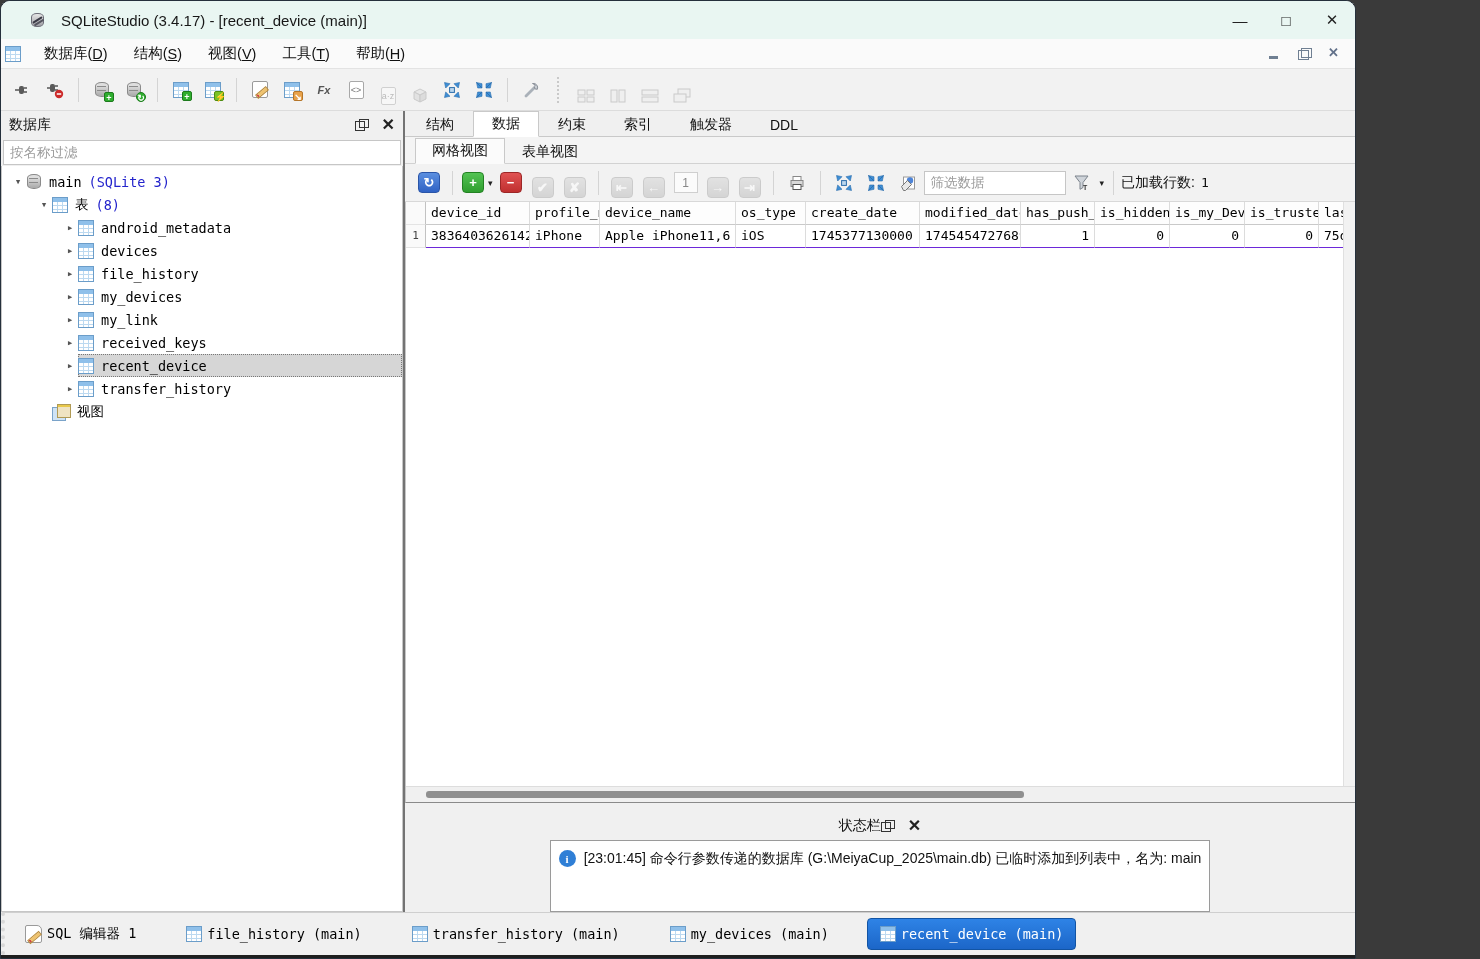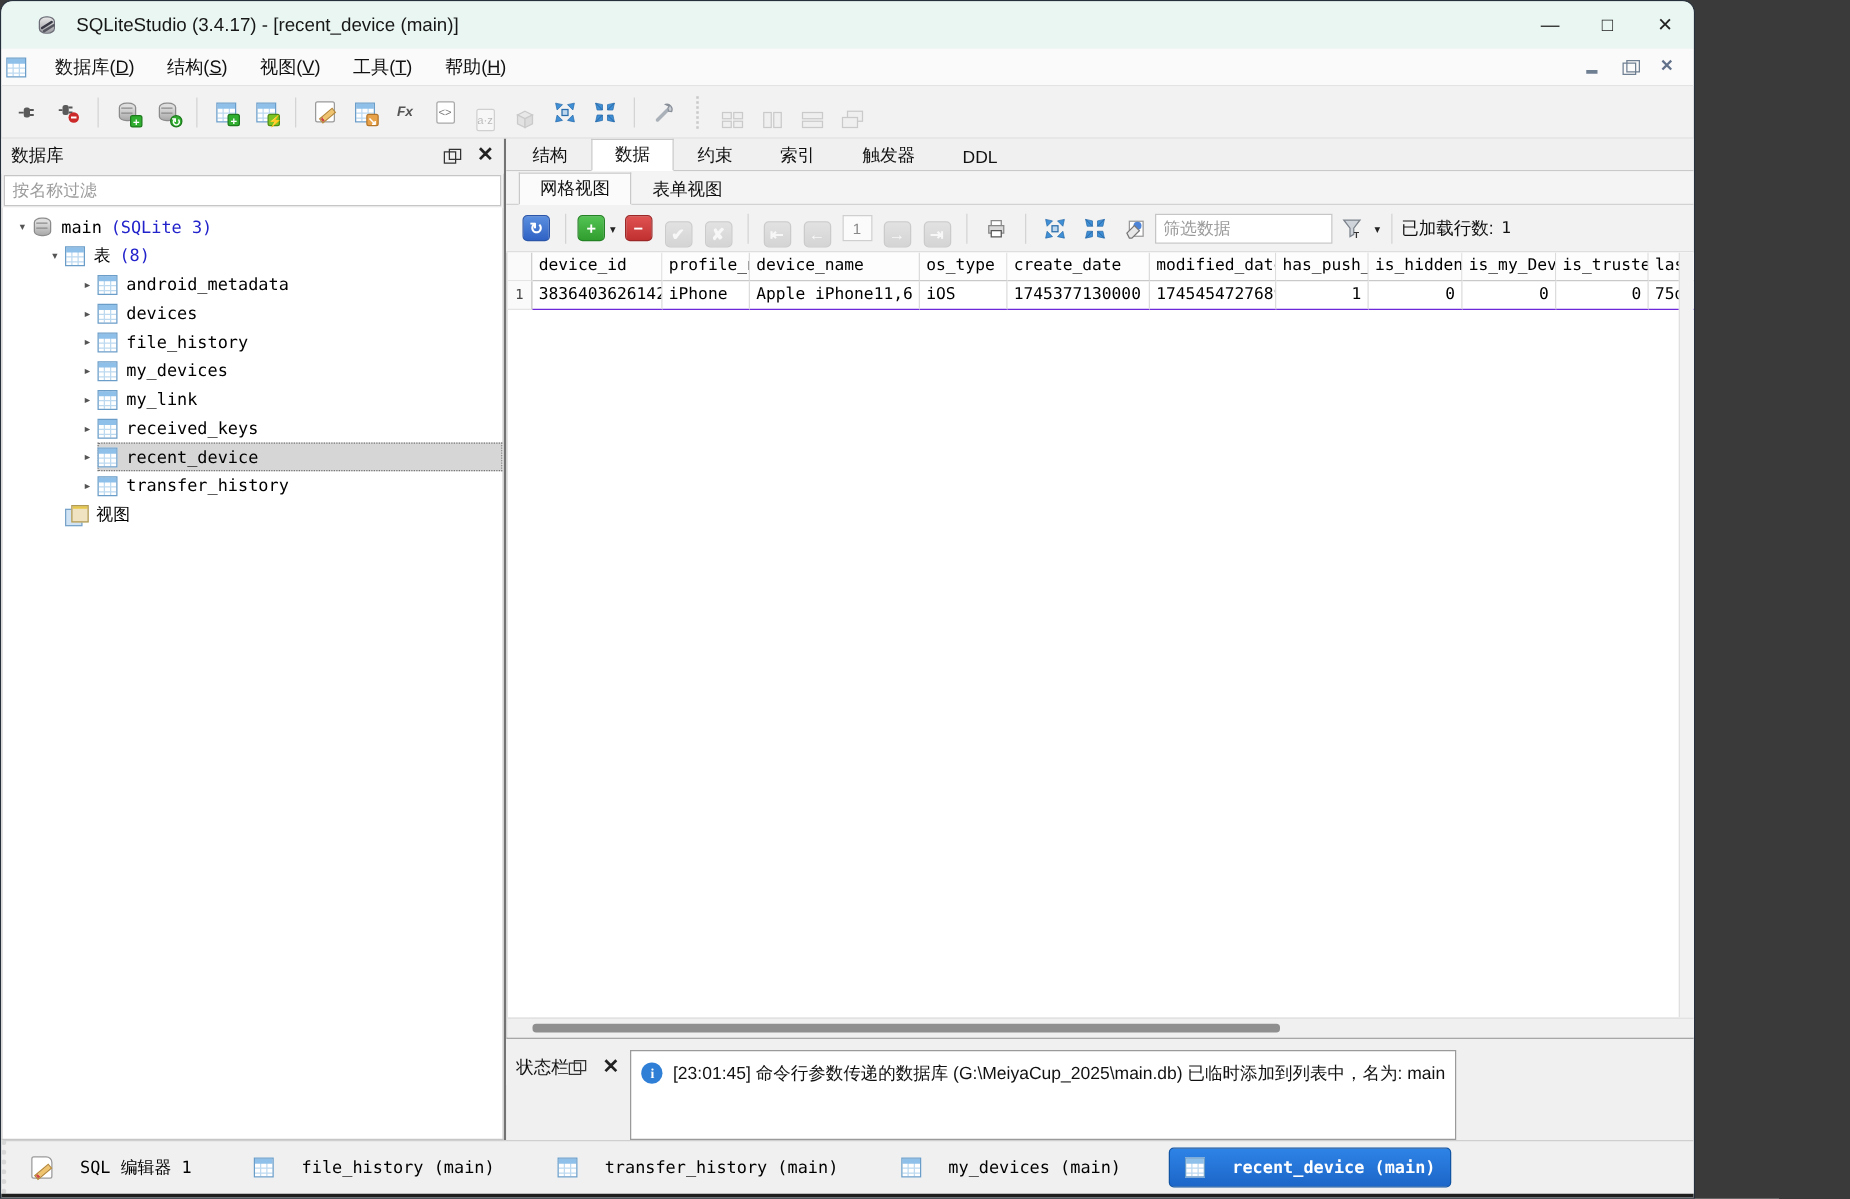--- a/index.html
+++ b/index.html
@@ -127,32 +127,32 @@
          border-bottom:1px solid #e4e4e4; }
   .w0{width:104px}.w1{width:70px}.w2{width:136px}.w3{width:70px}.w4{width:114px}.w5{width:101px}
   .w6{width:74px}.w7{width:75px}.w8{width:75px}.w9{width:74px}.w10{width:150px}
   .al-r { text-align:right; }
   .vscroll { position:absolute; top:0; right:0; bottom:0; width:12px; background:#f2f2f2; border-left:1px solid #e0e0e0; }
   .hscroll { height:16px; background:#f0f0f0; border-top:1px solid #ddd; flex:none; display:flex; align-items:center; }
   .hthumb { height:7px; width:63%; margin-left:20px; background:#8f8f8f; border-radius:3px; }
 
   
   .statusgap { height:9px; background:#f0f0f0; flex:none; }
-  .statuspanel { flex:none; display:flex; flex-direction:row; }
+  .statuspanel { flex:none; display:flex; flex-direction:column;align-items:center; }
   .status-content { height:72px; background:#fff; border:1px solid #9a9a9a; margin:0 1px; display:flex; align-items:flex-start;
                     padding:9px 8px; gap:8px; font-size:14px; color:#111; }
   .info-ic { width:17px; height:17px; border-radius:50%; background:#2f7fd6; color:#fff; font-size:11px; font-weight:bold;
              display:flex; align-items:center; justify-content:center; font-family:"Liberation Serif",serif; flex:none; }
 
   
   .taskbar { height:43px; background:#f0f0f0; border-top:1px solid #cfcfcf; display:flex; align-items:center; flex:none;
              padding-left:8px; gap:26px; border-left:4px dotted #d8d8d8; }
-  .task-item { display:flex; align-items:center; gap:22px; font-family:"DejaVu Sans Mono",monospace; font-size:13.5px; color:#000;
+  .task-item { display:flex; align-items:center; gap:5px; font-family:"DejaVu Sans Mono",monospace; font-size:13.5px; color:#000;
                padding:7px 12px; border-radius:4px; }
-  .task-item.active { background:linear-gradient(#2e83e6,#1c66c8); border:1px solid #1254a4; color:#fff;font-weight:bold; }
+  .task-item.active { background:linear-gradient(#2e83e6,#1c66c8); border:1px solid #1254a4; color:#fff; }
   .ic-sqledit { width:17px; height:18px; position:relative; flex:none; background:#fff; border:1px solid #9a9a9a; border-radius:2px 5px 2px 2px; }
   .ic-sqledit::after { content:""; position:absolute; left:1px; top:9px; width:13px; height:3px; background:linear-gradient(90deg,#d34747 2px,#f0c36d 2px);
                        transform:rotate(-40deg); border:1px solid #b98b3a; }
   .bottomstrip { height:3px; background:#1e1e1e; flex:none; }
 
   svg { display:block; }
 </style>
 </head>
 <body>
 

